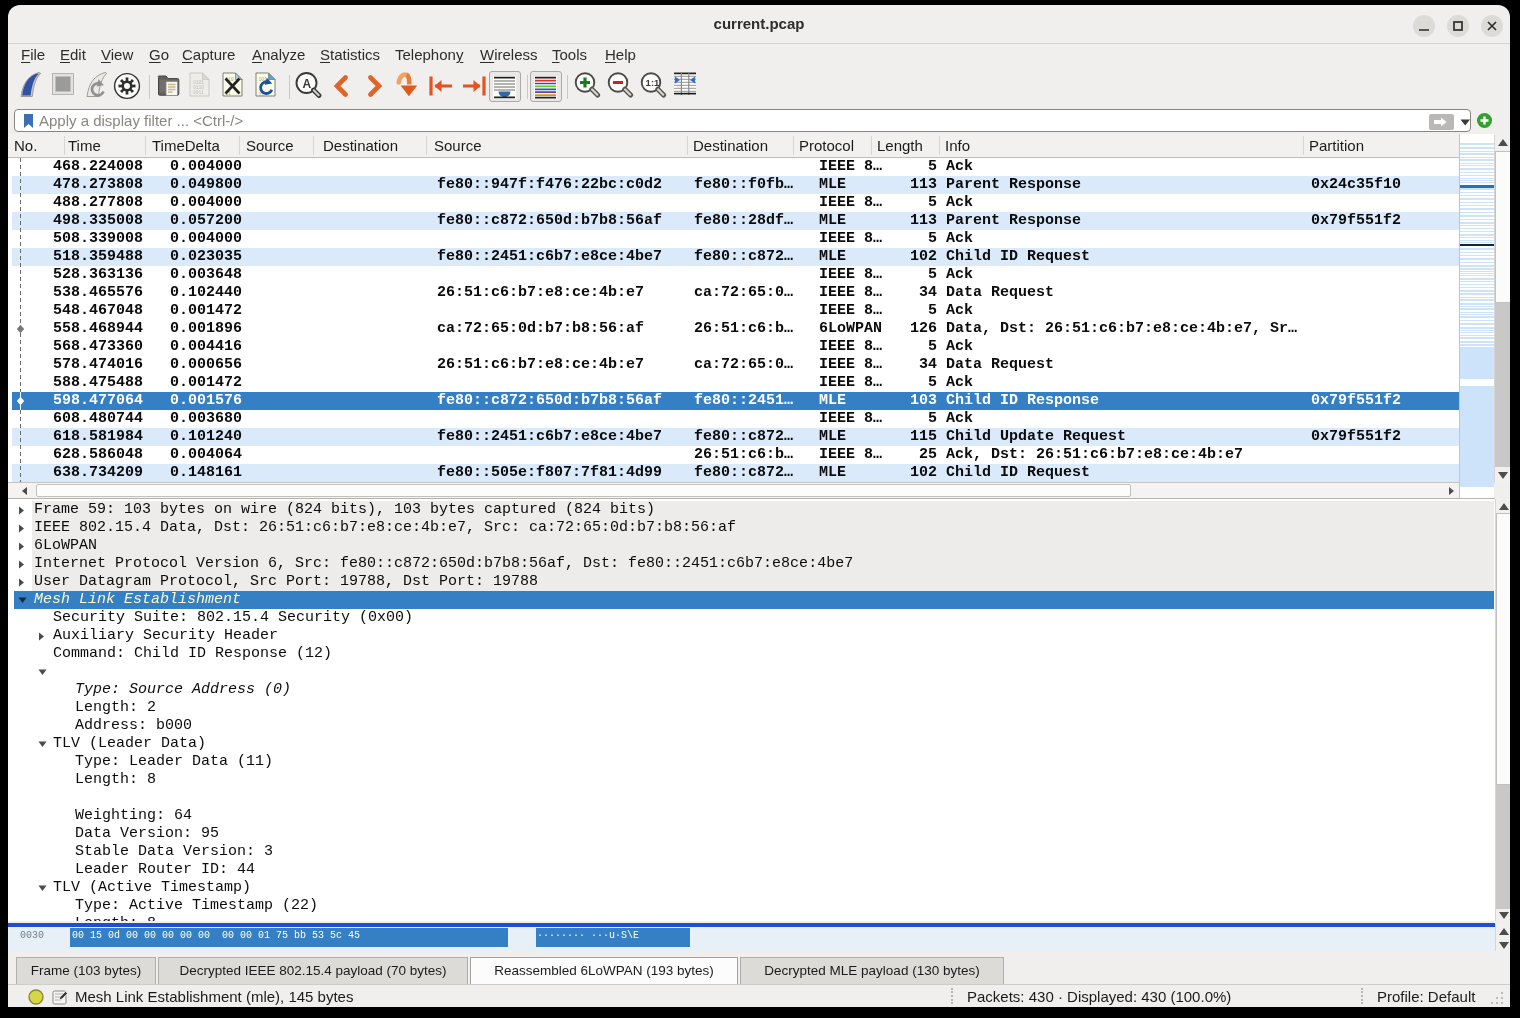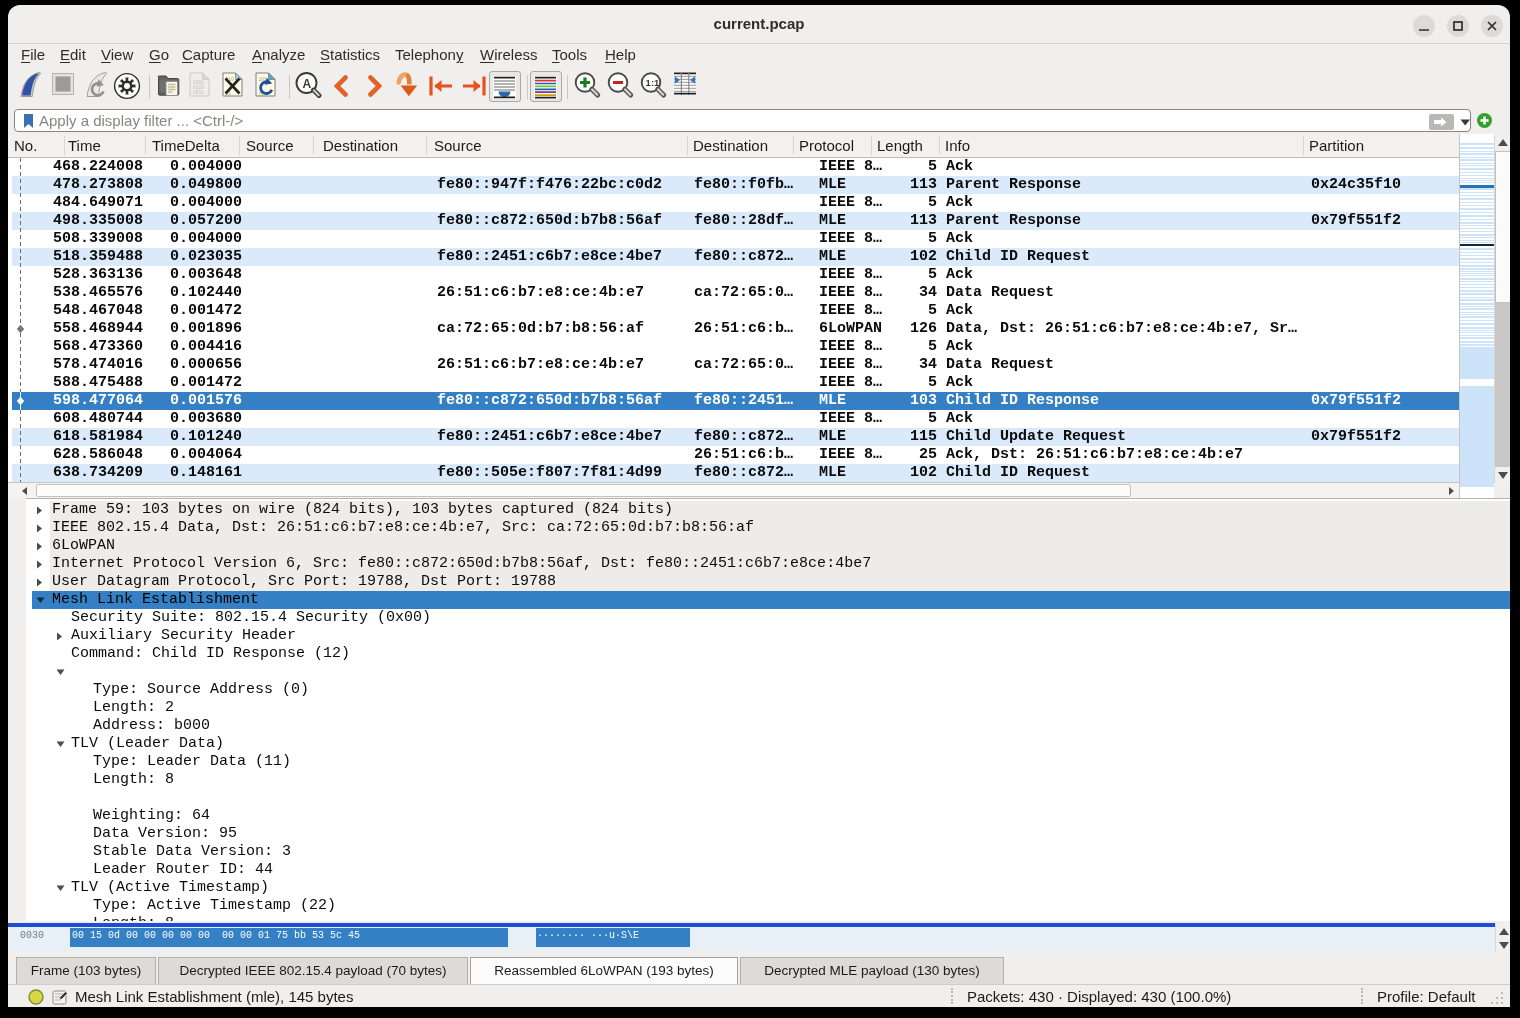--- a/index.html
+++ b/index.html
@@ -40,25 +40,25 @@
   .row .sr { left:425px; }
   .row .ds { left:682px; }
   .row .pr { left:807px; }
   .row .ln { left:830px; width:95px; text-align:right; }
   .row .nf { left:934px; }
   .row .pa { left:1299px; }
   .blue { background:#dbeafa; }
   .sel  { background:#3580c4; color:#fff; }
   .hscroll { position:absolute; left:0; top:477px; width:1451px; height:16px;
     background:#f4f3f1; border-top:1px solid #c6c4c1; }
-  .detail { position:absolute; left:18px; top:493px; width:1487px; height:423px;
+  .detail { position:absolute; left:0; top:493px; width:1487px; height:423px;
     background:#fff; border-top:1px solid #b5b3b0; overflow:hidden;
     font-family:"Liberation Mono", monospace; font-size:15px; color:#0c0c0c; }
   .dline { position:absolute; left:0; width:100%; height:18px; line-height:18px; white-space:pre; }
-  .dhl { background:#3580c4; color:#000000; }
+  .dhl { background:#3580c4; color:#fef9c3;font-style:italic; }
   .hex { position:absolute; left:0; top:918px; width:1487px; height:28px;
     background:#e7eff7; border-top:4px solid #1d4ed8;
     font-family:"Liberation Mono", monospace; font-size:10px; }
   .hexhl { position:absolute; top:1px; height:19px; background:#3580c4; }
   .tab { position:absolute; top:6px; height:28px; background:#dcdbd8;
     border:1px solid #b1afac; font-size:13.5px; color:#1b1b1b;
     text-align:center; line-height:26px; }
   .tab.active { background:#fcfcfc; border-color:#a2a09d; }
   .status { position:absolute; left:0; top:979px; width:100%; height:23px;
     border-top:1px solid #cecdca; font-size:15px; color:#1b1b1b; }
@@ -281,21 +281,21 @@
         <span class="dl">0.049800</span>
         <span class="sr">fe80::947f:f476:22bc:c0d2</span>
         <span class="ds">fe80::f0fb…</span>
         <span class="pr">MLE</span>
         <span class="ln">113</span>
         <span class="nf">Parent Response</span>
         <span class="pa">0x24c35f10</span>
       </div>
     <div class="row" style="top:36px;">
         <span class="no">48</span>
-        <span class="tm">4.649071</span>
+        <span class="tm">8.277808</span>
         <span class="dl">0.004000</span>
         <span class="pr">IEEE 8…</span>
         <span class="ln">5</span>
         <span class="nf">Ack</span>
       </div>
     <div class="row blue" style="top:54px;">
         <span class="no">49</span>
         <span class="tm">8.335008</span>
         <span class="dl">0.057200</span>
         <span class="sr">fe80::c872:650d:b7b8:56af</span>
@@ -585,21 +585,21 @@
       </svg>
     <div class="dline" style="top:110px;"><span style="position:absolute;left:45px;">Security Suite: 802.15.4 Security (0x00)</span></div>
     <div class="dline" style="top:128px;"><span style="position:absolute;left:45px;">Auxiliary Security Header</span></div>
     <svg style="position:absolute;left:30px;top:133px;" width="7" height="9">
         <path d="M1 0.5 L6 4.5 L1 8.5 Z" fill="#4b4b49"></path>
       </svg>
     <div class="dline" style="top:146px;"><span style="position:absolute;left:45px;">Command: Child ID Response (12)</span></div>
     <svg style="position:absolute;left:30px;top:170px;" width="9" height="7">
         <path d="M0.5 0.5 L8.5 0.5 L4.5 6 Z" fill="#4b4b49"></path>
       </svg>
-    <div class="dline" style="top:182px;"><span style="position:absolute;left:67px;">Type: Source Address (0)</span></div>
+    <div class="dline" style="top:182px;"><span style="position:absolute;left:67px;font-style:italic;">Type: Source Address (0)</span></div>
     <div class="dline" style="top:200px;"><span style="position:absolute;left:67px;">Length: 2</span></div>
     <div class="dline" style="top:218px;"><span style="position:absolute;left:67px;">Address: b000</span></div>
     <div class="dline" style="top:236px;"><span style="position:absolute;left:45px;">TLV (Leader Data)</span></div>
     <svg style="position:absolute;left:30px;top:242px;" width="9" height="7">
         <path d="M0.5 0.5 L8.5 0.5 L4.5 6 Z" fill="#4b4b49"></path>
       </svg>
     <div class="dline" style="top:254px;"><span style="position:absolute;left:67px;">Type: Leader Data (11)</span></div>
     <div class="dline" style="top:272px;"><span style="position:absolute;left:67px;">Length: 8</span></div>
     <div class="dline" style="top:308px;"><span style="position:absolute;left:67px;">Weighting: 64</span></div>
     <div class="dline" style="top:326px;"><span style="position:absolute;left:67px;">Data Version: 95</span></div>

